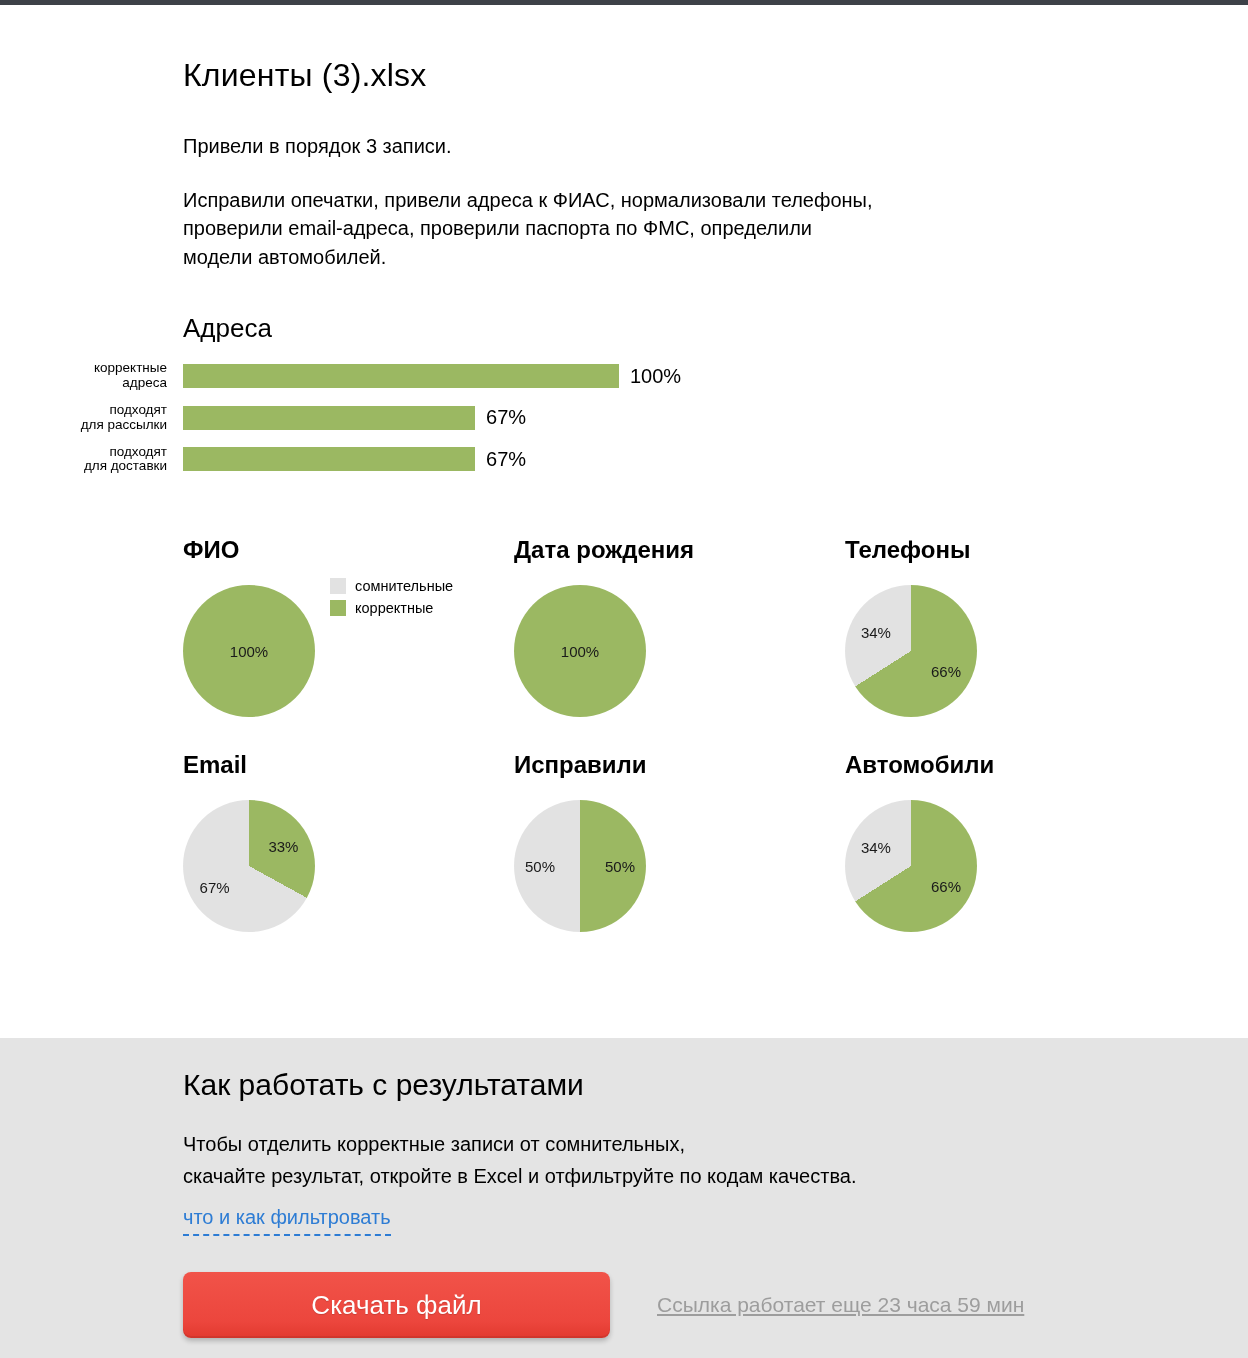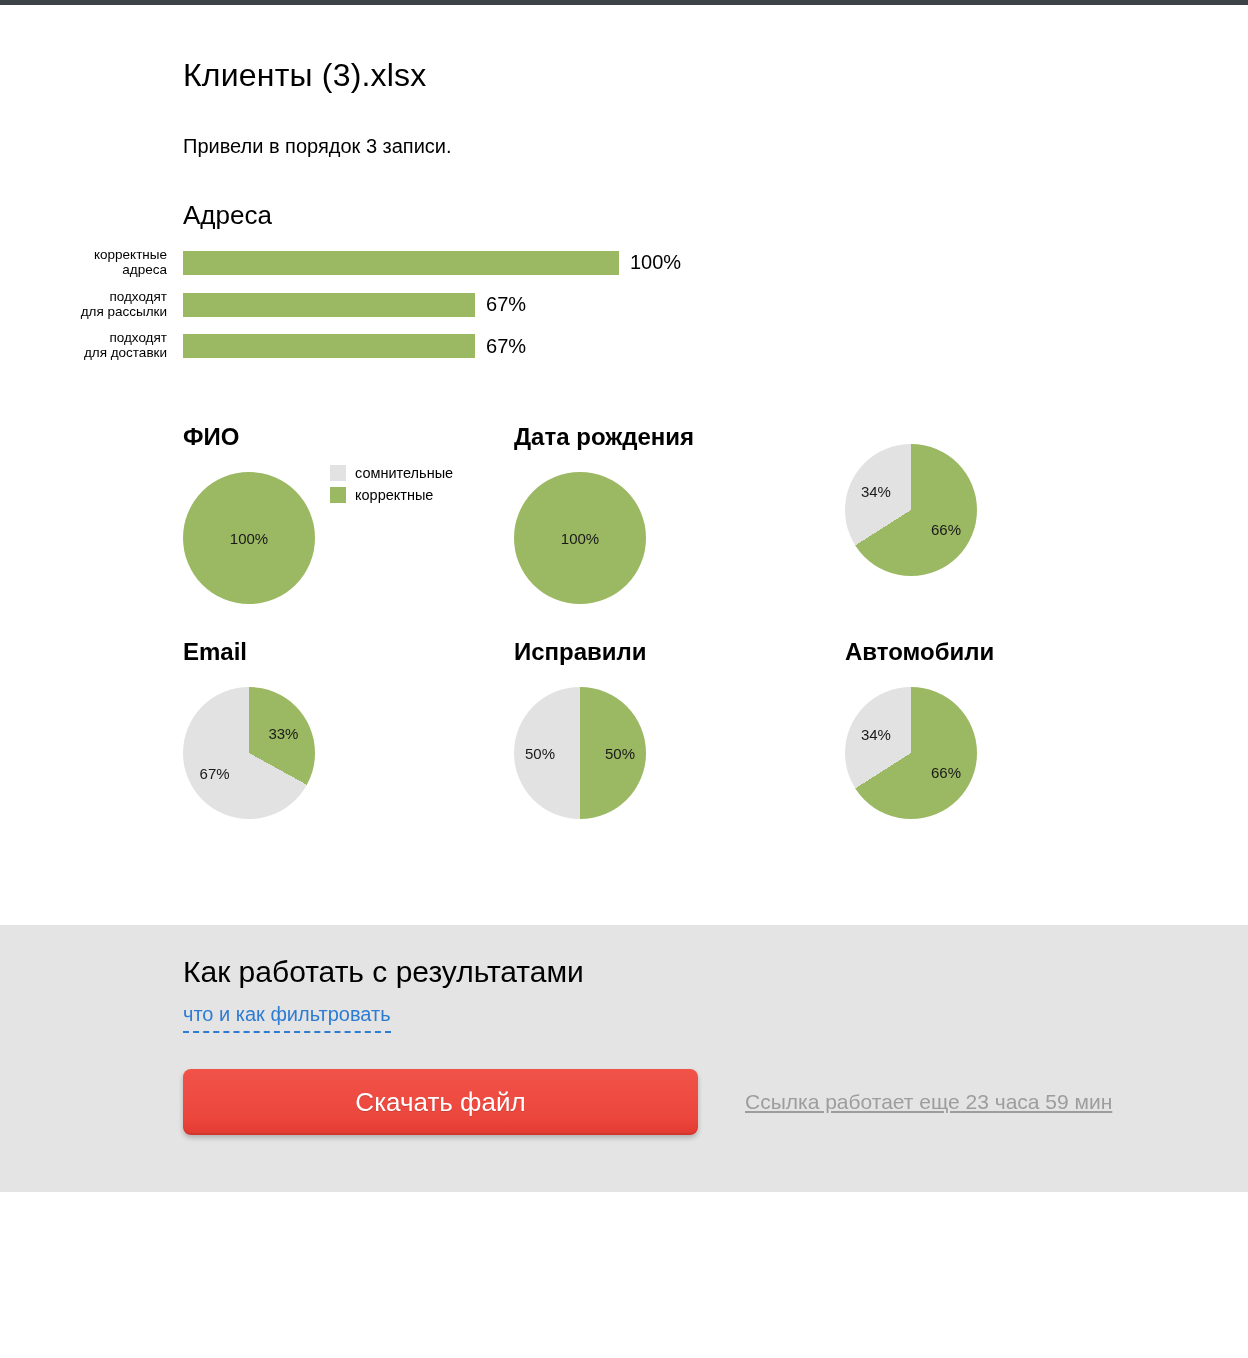--- a/index.html
+++ b/index.html
@@ -50,37 +50,38 @@
   .results-heading { font-size: 30px; font-weight: 400; }
   .results-text { font-size: 20px; line-height: 1.6; margin-top: 26px; }
   .filter-link {
     display: inline-block; margin-top: 14px; font-size: 20px;
     color: #2d7cd4; text-decoration: none;
     border-bottom: 2px dashed #2d7cd4; padding-bottom: 5px;
     cursor: pointer;
   }
   .download-row { display: flex; align-items: center; margin-top: 36px; }
   .download-button {
-    width: 515px; height: 66px; border: none; border-radius: 8px;
+    width: 427px; height: 66px; border: none; border-radius: 8px;
     background: linear-gradient(180deg, #f15349 0%, #ec463d 75%, #e2392f 100%);
     box-shadow: 0 3px 5px rgba(0,0,0,.22), inset 0 -2px 0 rgba(0,0,0,.08);
     color: #fff; font-size: 26px; font-family: inherit;
     cursor: pointer; text-shadow: 0 1px 1px rgba(0,0,0,.15);
   }
   .expiry-note { font-size: 21px; color: #9d9d9d; margin-left: 47px; text-decoration: underline; }
 </style>
 </head>
 <body>
 
 <div class="topbar"></div>
 
 <div class="content">
 
   <h1 class="file-title">Клиенты (3).xlsx</h1>
   <p class="summary">Привели в порядок 3 записи.</p>
+  <p class="description">Исправили опечатки, привели адреса к ФИАС, нормализовали телефоны, проверили email-адреса, проверили паспорта по ФМС, определили модели автомобилей.</p>
 
   <div class="bar-chart">
     <div class="bar-chart-title">Адреса</div>
     <div>
         <div class="bar-row">
           <div class="bar-label">корректные
 адреса</div>
           <div class="bar-area">
             <div class="bar-fill" style="width: 436px; background: rgb(155, 184, 98);"></div>
             <span class="bar-value">100%</span>
@@ -125,20 +126,21 @@
     </div>
 
     <div class="pie-cell">
       <div class="pie-title">Дата рождения</div>
       <div class="pie" style="background: rgb(155, 184, 98);">
           <span class="pie-label" style="left: 66px; top: 66px;">100%</span>
         </div>
     </div>
 
     <div class="pie-cell">
+      <div class="pie-title">Телефоны</div>
       <div class="pie" style="background: conic-gradient(rgb(155, 184, 98) 0deg, rgb(155, 184, 98) 237.6deg, rgb(226, 226, 226) 237.6deg, rgb(226, 226, 226) 360deg);">
           <span class="pie-label" style="left: 101.052px; top: 85.2701px;">66%</span>
           <span class="pie-label" style="left: 30.9477px; top: 46.7299px;">34%</span>
         </div>
     </div>
 
     <div class="pie-cell">
       <div class="pie-title">Email</div>
       <div class="pie" style="background: conic-gradient(rgb(155, 184, 98) 0deg, rgb(155, 184, 98) 118.8deg, rgb(226, 226, 226) 118.8deg, rgb(226, 226, 226) 360deg);">
           <span class="pie-label" style="left: 100.43px; top: 45.6383px;">33%</span>
@@ -160,18 +162,22 @@
           <span class="pie-label" style="left: 101.052px; top: 85.2701px;">66%</span>
           <span class="pie-label" style="left: 30.9477px; top: 46.7299px;">34%</span>
         </div>
     </div>
 
   </div>
 </div>
 
 <div class="results-section">
   <div class="results-heading">Как работать с результатами</div>
+  <div class="results-text">
+    <div>Чтобы отделить корректные записи от сомнительных,</div>
+    <div>скачайте результат, откройте в Excel и отфильтруйте по кодам качества.</div>
+  </div>
   <a class="filter-link" href="#">что и как фильтровать</a>
   <div class="download-row">
     <button class="download-button">Скачать файл</button>
     <span class="expiry-note">Ссылка работает еще 23 часа 59 мин</span>
   </div>
 </div>
 
 </body></html>

